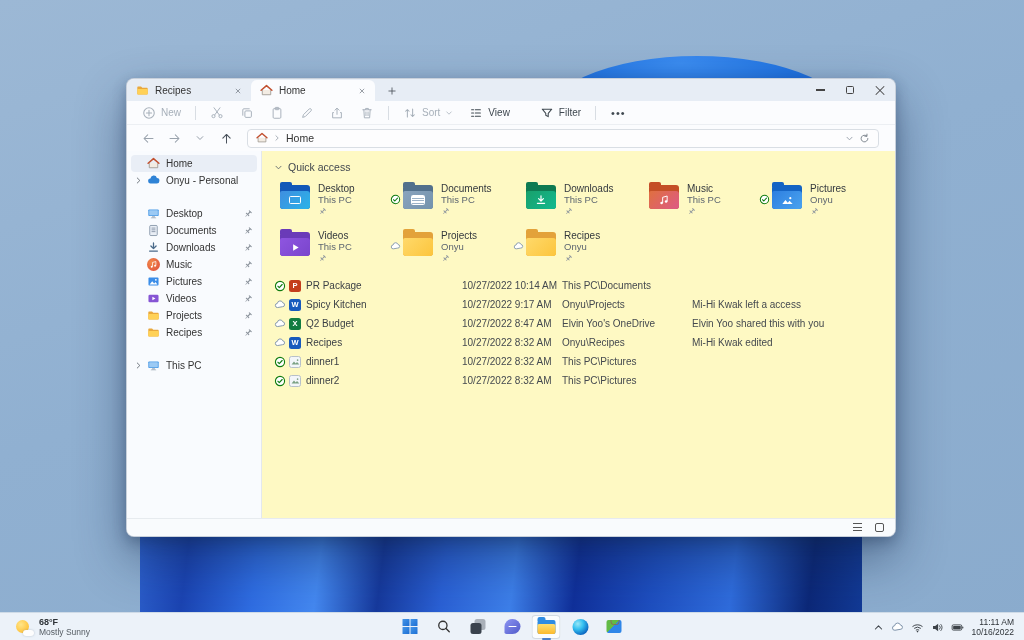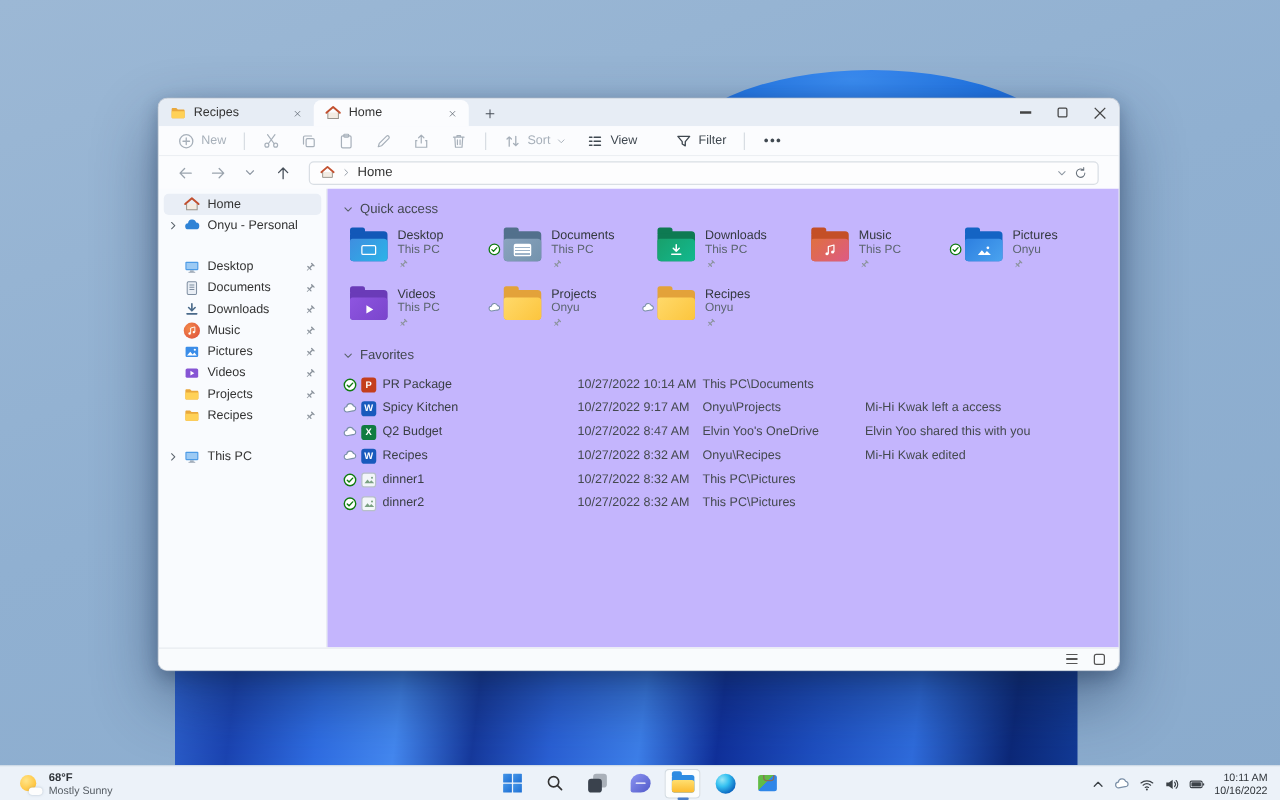--- a/index.html
+++ b/index.html
@@ -66,21 +66,21 @@
   
   .win-body { position:absolute; left:0; top:72px; right:0; bottom:18px; display:flex; }
   .sidebar { width:139px; padding:4px 4px 0 4px; }
   .side-item { height:17px; display:flex; align-items:center; gap:6px; padding:0 4px 0 16px; border-radius:4px; position:relative; font-size:10px; color:#333; }
   .side-item.selected { background:#e9eef6; }
   .side-item .s-ico { width:13px; height:13px; flex:0 0 auto; }
   .side-item .chev { position:absolute; left:3px; top:4px; width:9px; height:9px; color:#5a626b; }
   .side-item .side-pin { margin-left:auto; width:10px; height:10px; color:#8b939c; }
   .side-gap { height:16px; }
   .pane-sep { width:1px; background:#e3e8ee; }
-  .content { flex:1; padding:8px 0 0 12px; background:#c4b5fd; }
+  .content { flex:1; padding:8px 0 0 12px; background:#fef9c3; }
 
   .sec-head { display:flex; align-items:center; gap:5px; height:16px; color:#41474f; font-size:10.5px; margin-bottom:6px; }
   .sec-head svg { width:9px; height:9px; color:#5a626b; }
 
   
   .tiles { display:grid; grid-template-columns:repeat(5,123px); row-gap:9px; margin:4px 0 10px 6px; }
   .tile { display:flex; gap:8px; height:38px; position:relative; }
   .bfolder { position:relative; width:30px; height:24px; margin-top:4px; flex:0 0 auto; }
   .bf-back { position:absolute; inset:0; border-radius:3px; background:var(--b); }
   .bf-back::before { content:""; position:absolute; top:-3px; left:0; width:12px; height:5px; border-radius:2px 2px 0 0; background:inherit; }
@@ -696,26 +696,20 @@
             <div class="tile-text">
                 <span class="tile-name">Recipes</span>
                 <span class="tile-loc">Onyu</span>
                 <svg class="tile-pin">
                   <use href="#s-pin"></use>
                 </svg>
               </div>
           </div>
         </div>
 
-        <div class="sec-head" style="margin-top:6px">
-          <svg>
-              <use href="#s-chev"></use>
-            </svg>
-          <span>Favorites</span>
-        </div>
         <div class="rows">
           <div class="frow">
             <svg class="st-ico">
                 <use href="#s-check"></use>
               </svg>
             <span class="ftype ft-ppt">P</span>
             <span class="fname">PR Package</span>
             <span class="fdate">10/27/2022 10:14 AM</span>
             <span class="floc">This PC\Documents</span>
             <span class="fact"></span>
@@ -854,18 +848,18 @@
       <svg class="tray-ico">
           <use href="#s-wifi"></use>
         </svg>
       <svg class="tray-ico">
           <use href="#s-vol"></use>
         </svg>
       <svg class="tray-ico">
           <use href="#s-batt"></use>
         </svg>
       <div class="clock">
-        <div>10:11 AM</div>
+        <div>11:11 AM</div>
         <div>10/16/2022</div>
       </div>
     </div>
   </div>
 </div>
 
 </body></html>

